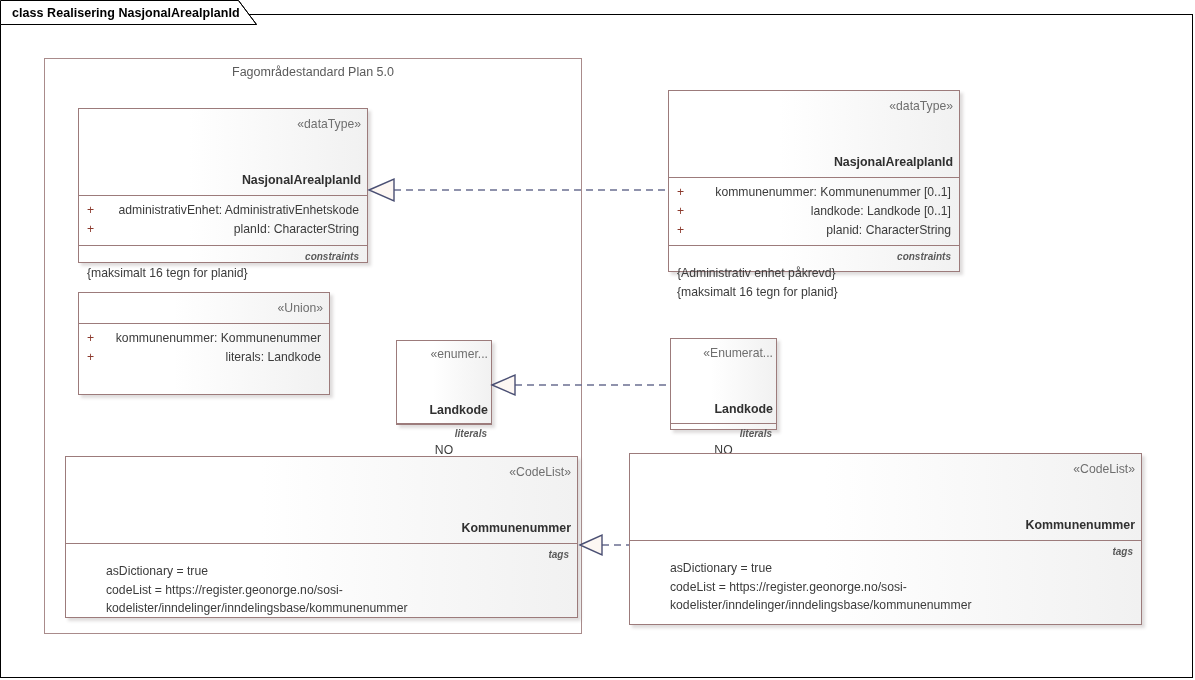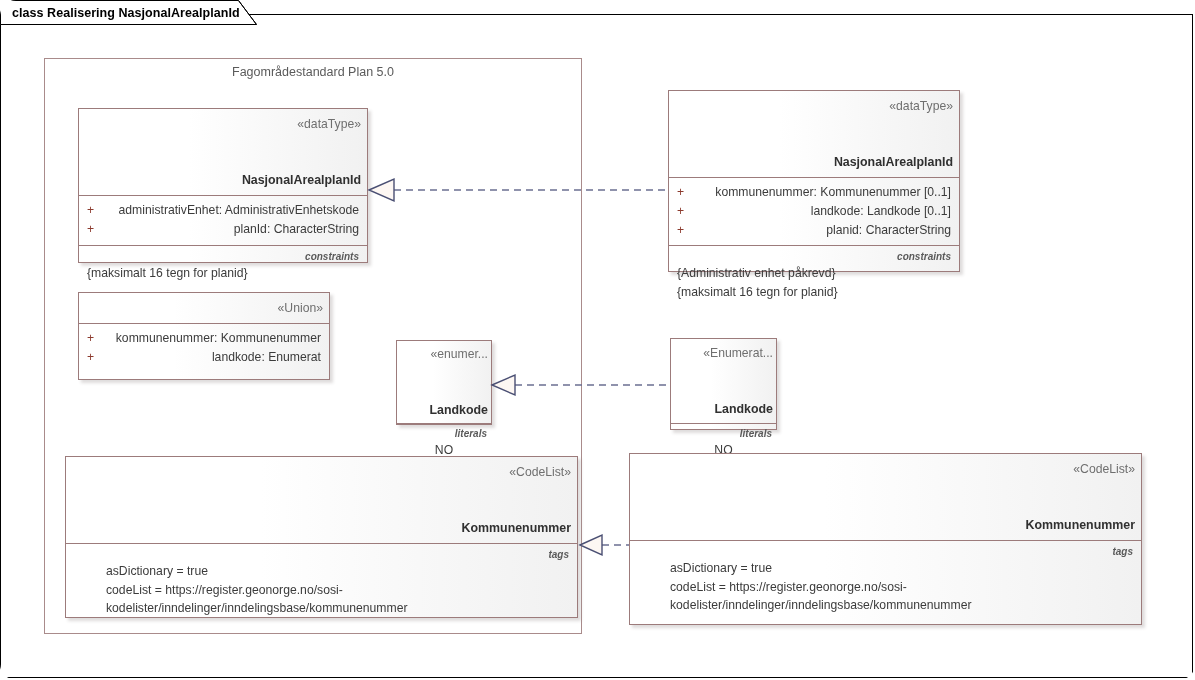--- a/index.html
+++ b/index.html
@@ -1,18 +1,18 @@
 <!DOCTYPE html>
 <html><head>
 <meta charset="utf-8">
 <style>
   html,body{margin:0;padding:0;background:#ffffff;}
   body{font-family:"Liberation Sans",sans-serif;-webkit-font-smoothing:antialiased;}
 
-  #canvas{position:relative;width:1195px;height:680px;background:#ffffff;overflow:hidden;border-radius:16px;}
+  #canvas{position:relative;width:1195px;height:680px;background:#ffffff;overflow:hidden;}
 
   
   .frame-border{position:absolute;left:0;top:14px;width:1193px;height:664px;border:1px solid #000;box-sizing:border-box;}
   .frame-tab{position:absolute;left:0;top:0;height:31px;width:260px;box-sizing:border-box;}
   .frame-tab svg{position:absolute;left:0;top:0;}
   .frame-tab .tab-label{position:absolute;left:12px;top:6px;font-size:12.5px;font-weight:bold;color:#000;white-space:nowrap;letter-spacing:0.05px;}
 
   
   .pkg{position:absolute;border:1px solid #a98b8b;box-sizing:border-box;background:transparent;}
   .pkg-title{position:absolute;width:100%;text-align:center;font-size:12.5px;color:#5a5a5a;top:6px;}
@@ -101,33 +101,33 @@
       </div>
     </div>
     <div class="sep"></div>
     <div class="compart">
       <div class="caption">constraints</div>
       <div class="line">{Administrativ enhet påkrevd}</div>
       <div class="line">{maksimalt 16 tegn for planid}</div>
     </div>
   </div>
 
-  <div class="node" style="left:78px;top:292px;width:252px;height:88px;">
+  <div class="node" style="left:78px;top:292px;width:252px;height:103px;">
     <div class="hdr">
       <div class="stereo">«Union»</div>
     </div>
     <div class="sep"></div>
     <div class="compart">
       <div class="attr">
         <span class="vis">+</span>
         <span class="txt">kommunenummer: Kommunenummer</span>
       </div>
       <div class="attr">
         <span class="vis">+</span>
-        <span class="txt">landkode: Enumerat</span>
+        <span class="txt">literals: Landkode</span>
       </div>
     </div>
   </div>
 
   <div class="node" style="left:396px;top:340px;width:96px;height:85px;">
     <div class="hdr" style="padding:5px 3px 5px 3px;">
       <div class="stereo">«enumer...</div>
       <div class="cname">Landkode</div>
     </div>
     <div class="sep"></div>

